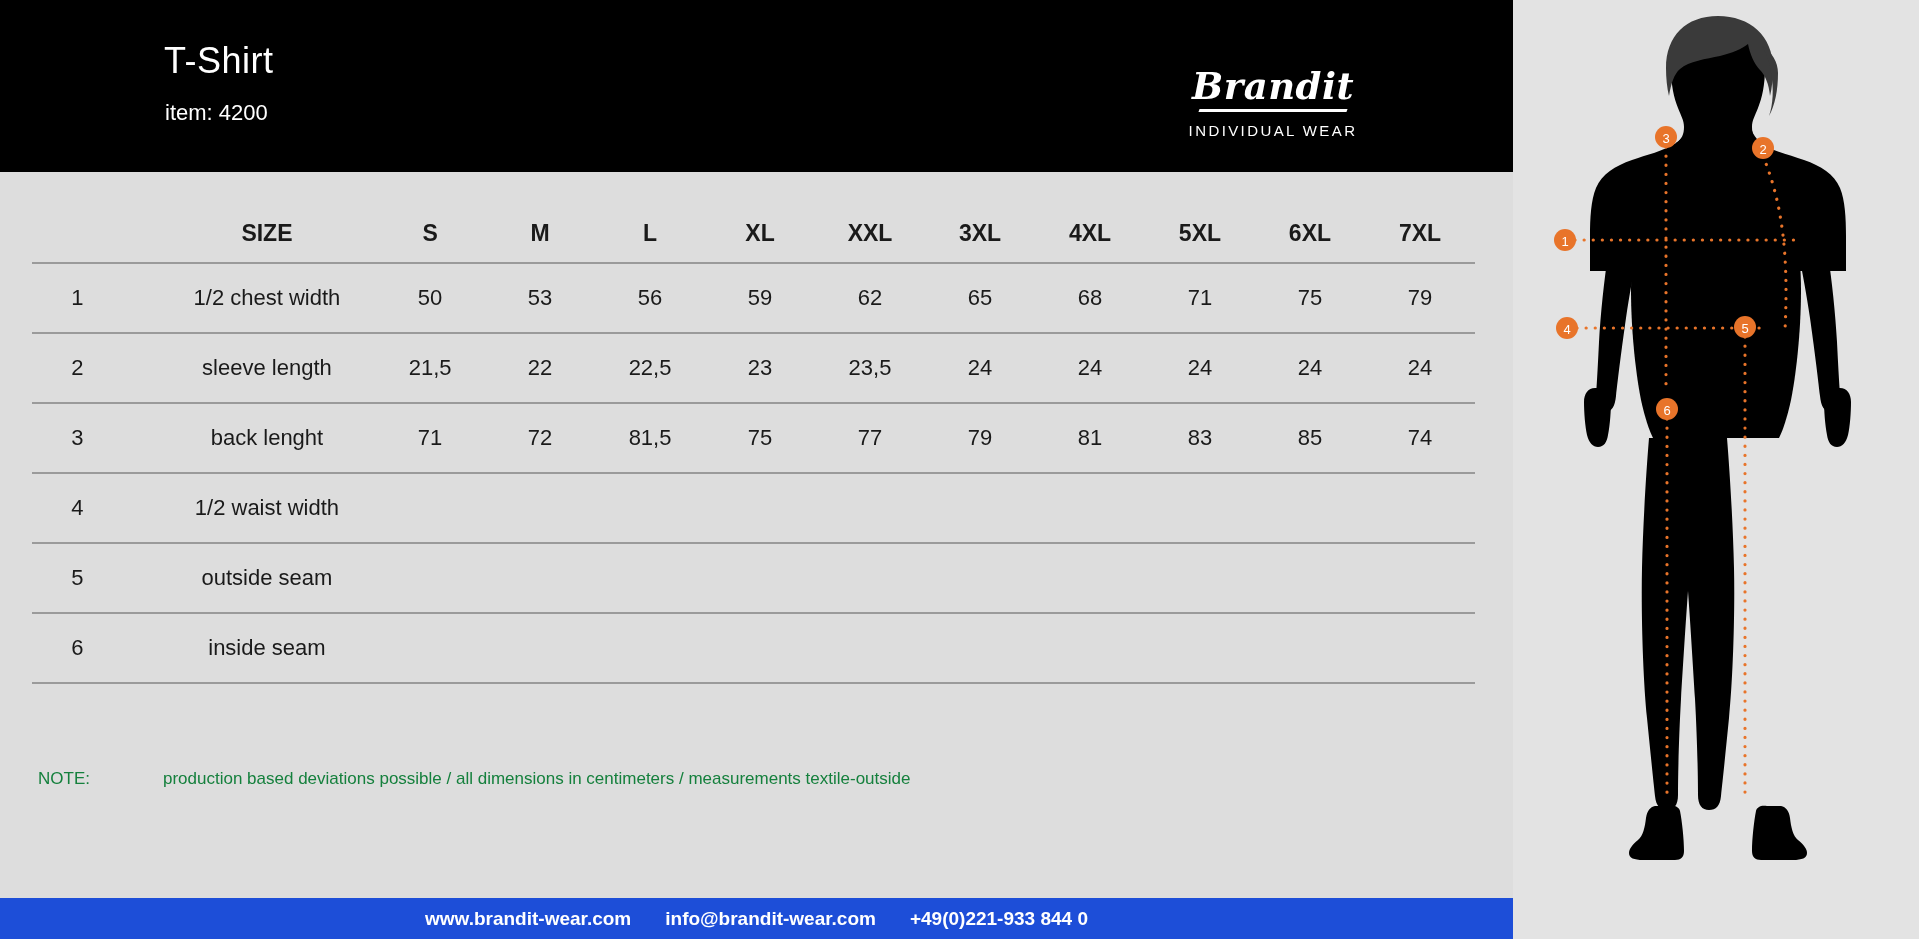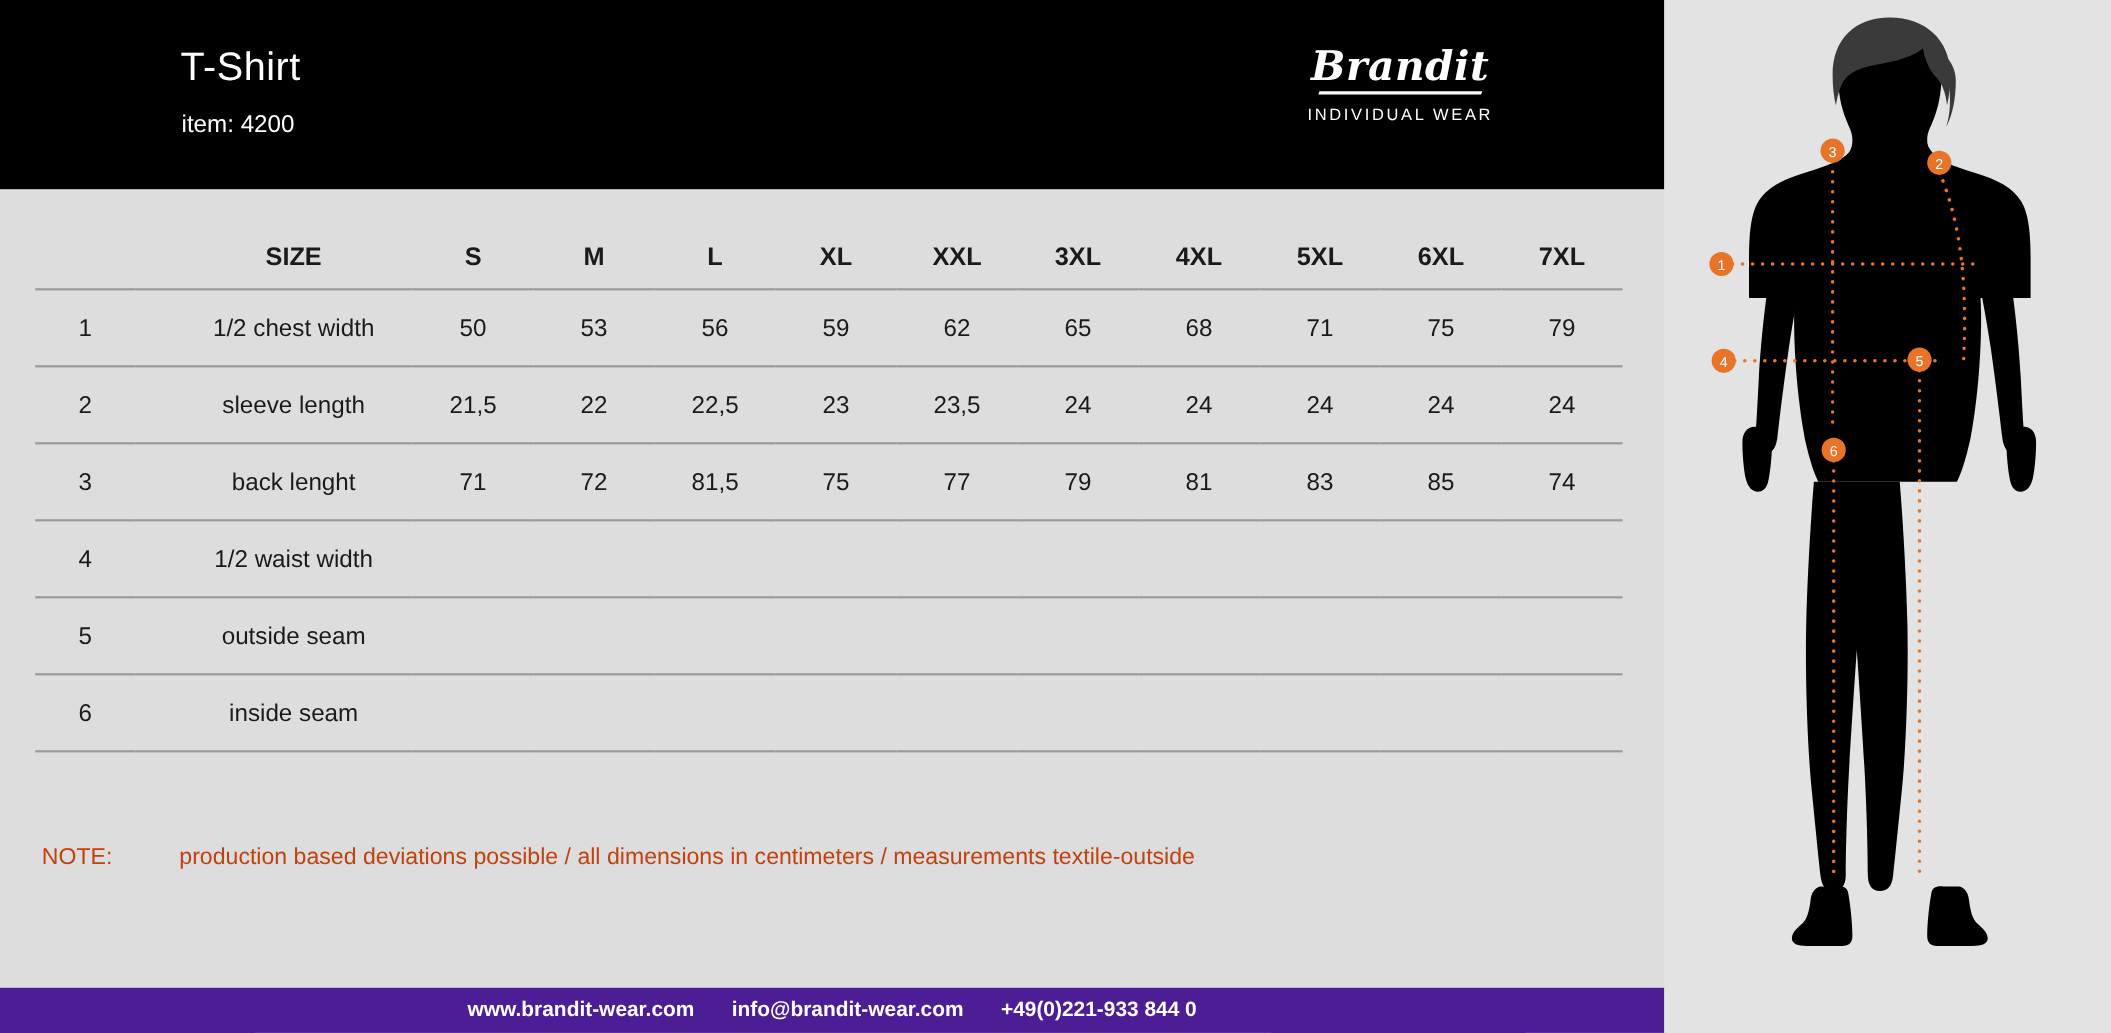--- a/index.html
+++ b/index.html
@@ -59,20 +59,21 @@
     width: 300px;
   }
   #brand-name {
     color: #ffffff;
     font-family: "DejaVu Serif", serif;
     font-style: italic;
     font-size: 37px;
     font-weight: 700;
     letter-spacing: 0.5px;
     line-height: 1;
+    margin-top: 26px;
   }
   #brand-underline {
     width: 148px;
     height: 3px;
     background: #ffffff;
     margin: 4px auto 0 auto;
     transform: skewX(-20deg);
   }
   #brand-tagline {
     color: #ffffff;
@@ -115,36 +116,36 @@
     padding-left: 36px !important;
   }
   .col-size { width: 109px; }
   thead .col-label { text-align: left; padding-left: 36px !important; }
 
   
   #notes {
     position: absolute;
     left: 38px;
     top: 760px;
-    color: #c2410c;
-    font-size: 21px;
+    color: #15803d;
+    font-size: 17px;
     line-height: 38px;
   }
   .note-row { display: flex; }
   .note-key { width: 125px; flex: 0 0 125px; }
   .note-text { white-space: nowrap; }
 
   
   #footer-bar {
     position: absolute;
     left: 0;
     top: 898px;
     width: 1513px;
     height: 41px;
-    background: #4c1d95;
+    background: #1d4ed8;
     color: #ffffff;
     display: flex;
     align-items: center;
     justify-content: center;
     gap: 34px;
     font-size: 19px;
     font-weight: 700;
   }
 
   

